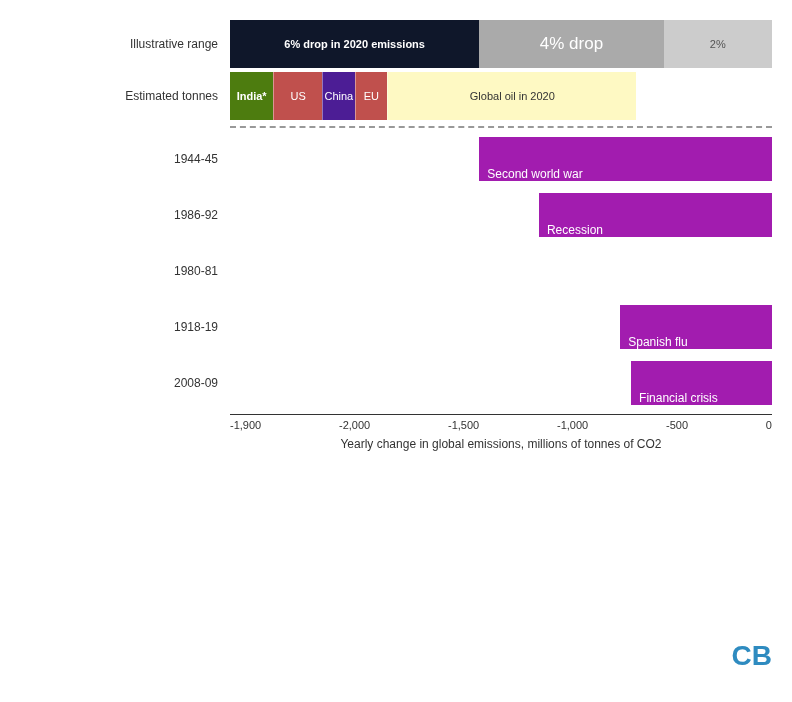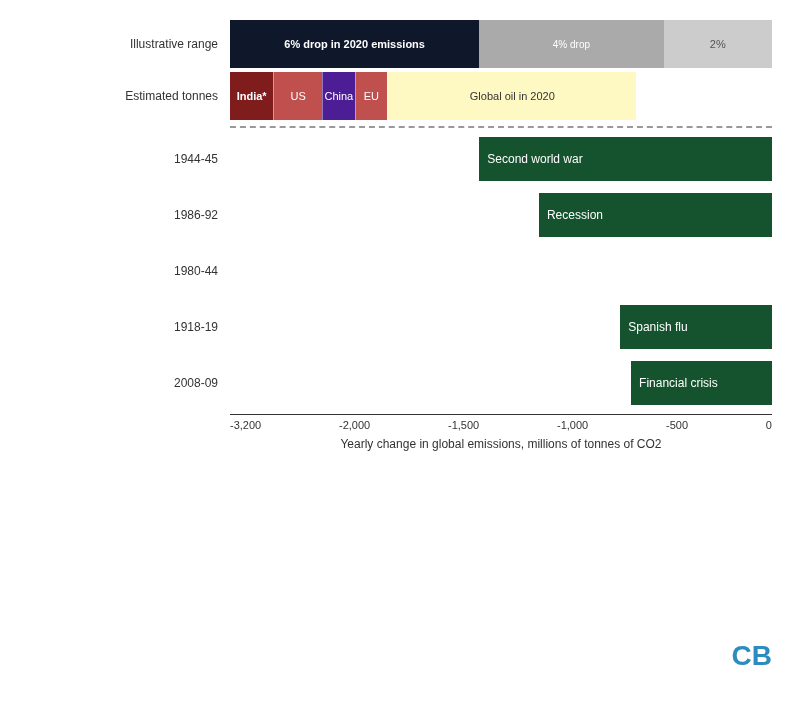--- a/index.html
+++ b/index.html
@@ -48,21 +48,21 @@
       color: #fff;
       font-size: 11px;
       font-weight: bold;
     }
     .illus-bar-2 {
       background: #aaa;
       display: flex;
       align-items: center;
       justify-content: center;
       color: #fff;
-      font-size: 10px;
+      font-size: 17px;
     }
     .illus-bar-3 {
       background: #ccc;
       display: flex;
       align-items: center;
       justify-content: center;
       color: #555;
       font-size: 11px;
     }
     
@@ -70,21 +70,21 @@
       display: flex;
       height: 48px;
     }
     .est-bar {
       display: flex;
       align-items: center;
       justify-content: center;
       font-size: 11px;
       color: #fff;
     }
-    .est-bar.india { background: #7f1d1d; font-weight: bold; text-align: right; }
+    .est-bar.india { background: #4d7c0f; font-weight: bold; text-align: right; }
     .est-bar.us { background: #c0504d; }
     .est-bar.china { background: #4c1d95; }
     .est-bar.eu { background: #c0504d; }
     .est-bar.global { background: #fef9c3; color: #333; }
     
     .dashed-line {
       border-top: 2px dashed #999;
       margin: 6px 0 0 130px;
     }
     
@@ -109,23 +109,23 @@
     .hist-bar-area {
       flex: 1;
       position: relative;
       height: 44px;
     }
     .hist-bar {
       position: absolute;
       right: 0;
       top: 0;
       height: 44px;
-      background: #14532d;
-      display: flex;
-      align-items: center;
+      background: #a21caf;
+      display: flex;
+      align-items: flex-end;
       padding-left: 8px;
       color: #fff;
       font-size: 12px;
     }
     
     .x-axis-area {
       margin-left: 130px;
       border-top: 1px solid #333;
       position: relative;
       margin-top: 4px;
@@ -208,21 +208,21 @@
     <div class="hist-row">
       <div class="hist-label">1986-92</div>
       <div class="hist-bar-area">
         <div class="hist-bar" style="width:43%">
           <span>Recession</span>
         </div>
       </div>
     </div>
 
     <div class="hist-row">
-      <div class="hist-label">1980-44</div>
+      <div class="hist-label">1980-81</div>
     </div>
 
     <div class="hist-row">
       <div class="hist-label">1918-19</div>
       <div class="hist-bar-area">
         <div class="hist-bar" style="width:28%">
           <span>Spanish flu</span>
         </div>
       </div>
     </div>
@@ -233,21 +233,21 @@
         <div class="hist-bar" style="width:26%">
           <span>Financial crisis</span>
         </div>
       </div>
     </div>
 
   </div>
 
   <div class="x-axis-area">
     <div class="x-ticks">
-      <span class="x-tick">-3,200</span>
+      <span class="x-tick">-1,900</span>
       <span class="x-tick">-2,000</span>
       <span class="x-tick">-1,500</span>
       <span class="x-tick">-1,000</span>
       <span class="x-tick">-500</span>
       <span class="x-tick">0</span>
     </div>
   </div>
   <div class="x-label">Yearly change in global emissions, millions of tonnes of CO2</div>
 
   <div class="watermark">CB</div>

